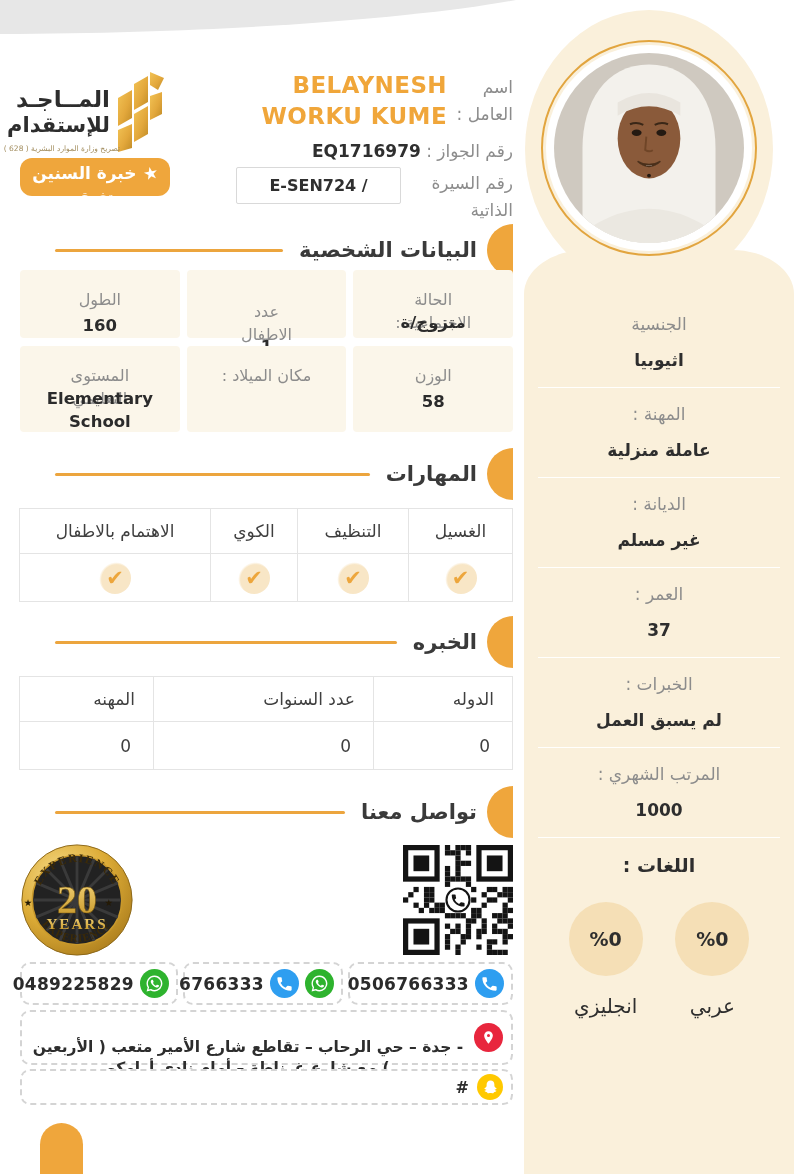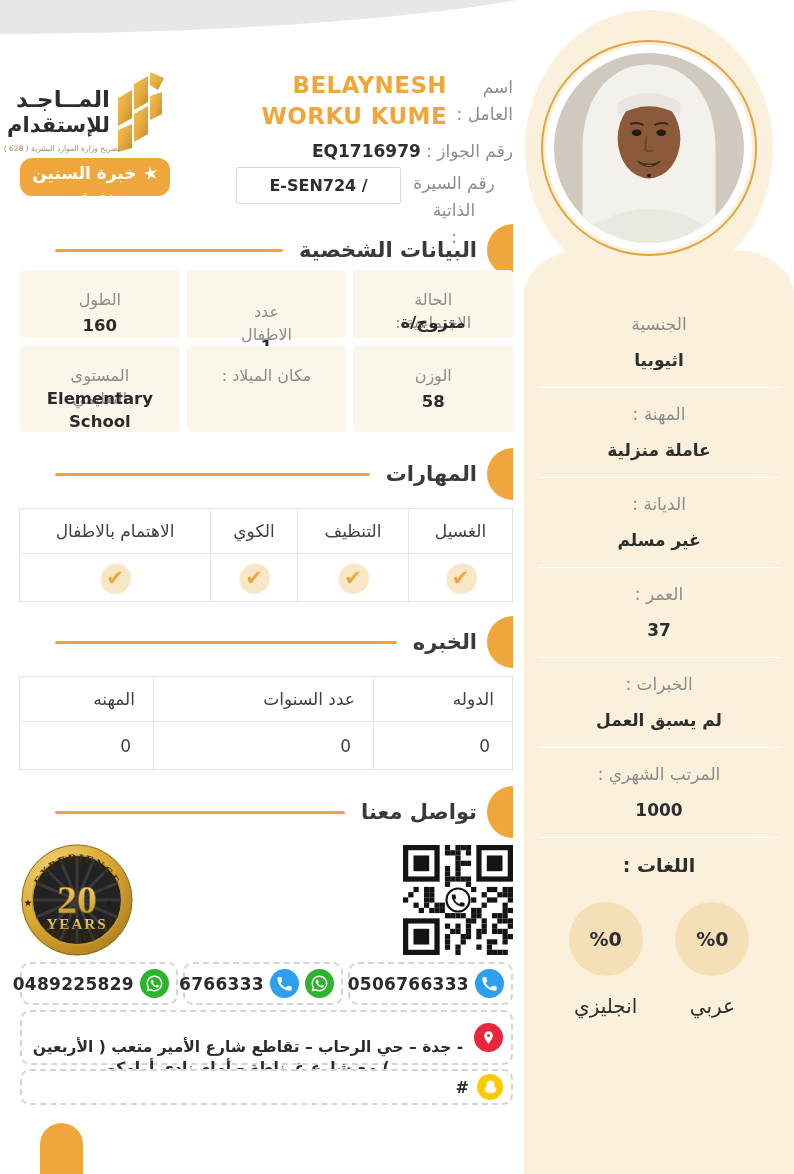--- a/index.html
+++ b/index.html
@@ -39,21 +39,21 @@
             color:#fff;font-weight:bold;overflow:hidden;text-align:center;cursor:pointer;}
   .star-btn .b1{font-size:17px;line-height:30px;}
   .star-btn .b2{font-size:14px;line-height:18px;opacity:.9;}
   .star-ico{display:inline-block;margin-left:6px;font-size:17px;transform:rotate(-12deg);}
   .name-label{position:absolute;right:0;top:74px;width:64px;color:#8c8c8c;font-size:17px;line-height:27px;text-align:right;}
   .worker-name{position:absolute;right:66px;top:70px;width:252px;direction:ltr;text-align:right;
                color:#f0a63a;font-weight:800;font-size:23px;line-height:31px;letter-spacing:.4px;}
   .passport-row{position:absolute;right:0;top:141px;font-size:17px;}
   .passport-row .lab{color:#8c8c8c;}
   .passport-row .val{color:#2f2f2f;font-weight:bold;direction:ltr;display:inline-block;}
-  .cv-label{position:absolute;right:0;top:170px;width:118px;color:#8c8c8c;font-size:17px;line-height:27px;text-align:center;}
+  .cv-label{position:absolute;right:0;top:170px;width:118px;color:#8c8c8c;font-size:17px;line-height:27px;text-align:right;}
   .cv-box{position:absolute;left:216px;top:167px;width:163px;height:35px;line-height:35px;border:1px solid #d9d9d9;
           background:#fff;text-align:center;font-weight:bold;font-size:16px;color:#2f2f2f;direction:ltr;border-radius:2px;}
   
   .sec-header{position:absolute;width:100%;height:52px;display:flex;align-items:center;}
   .half-disc{width:26px;height:52px;background:#efa63c;border-radius:52px 0 0 52px;flex:none;}
   .sec-title{margin:0 10px 0 0;font-size:21px;font-weight:bold;color:#3a3a3a;white-space:nowrap;}
   .sec-line{flex:1;height:3px;background:#eca53e;border-radius:2px;margin-left:35px;margin-right:16px;}
   
   .cards{position:absolute;top:270px;width:100%;display:grid;grid-template-columns:repeat(3,1fr);column-gap:7px;row-gap:8px;}
   .card{background:#fbf6ea;border-radius:4px;text-align:center;padding:18px 8px;box-sizing:border-box;}

